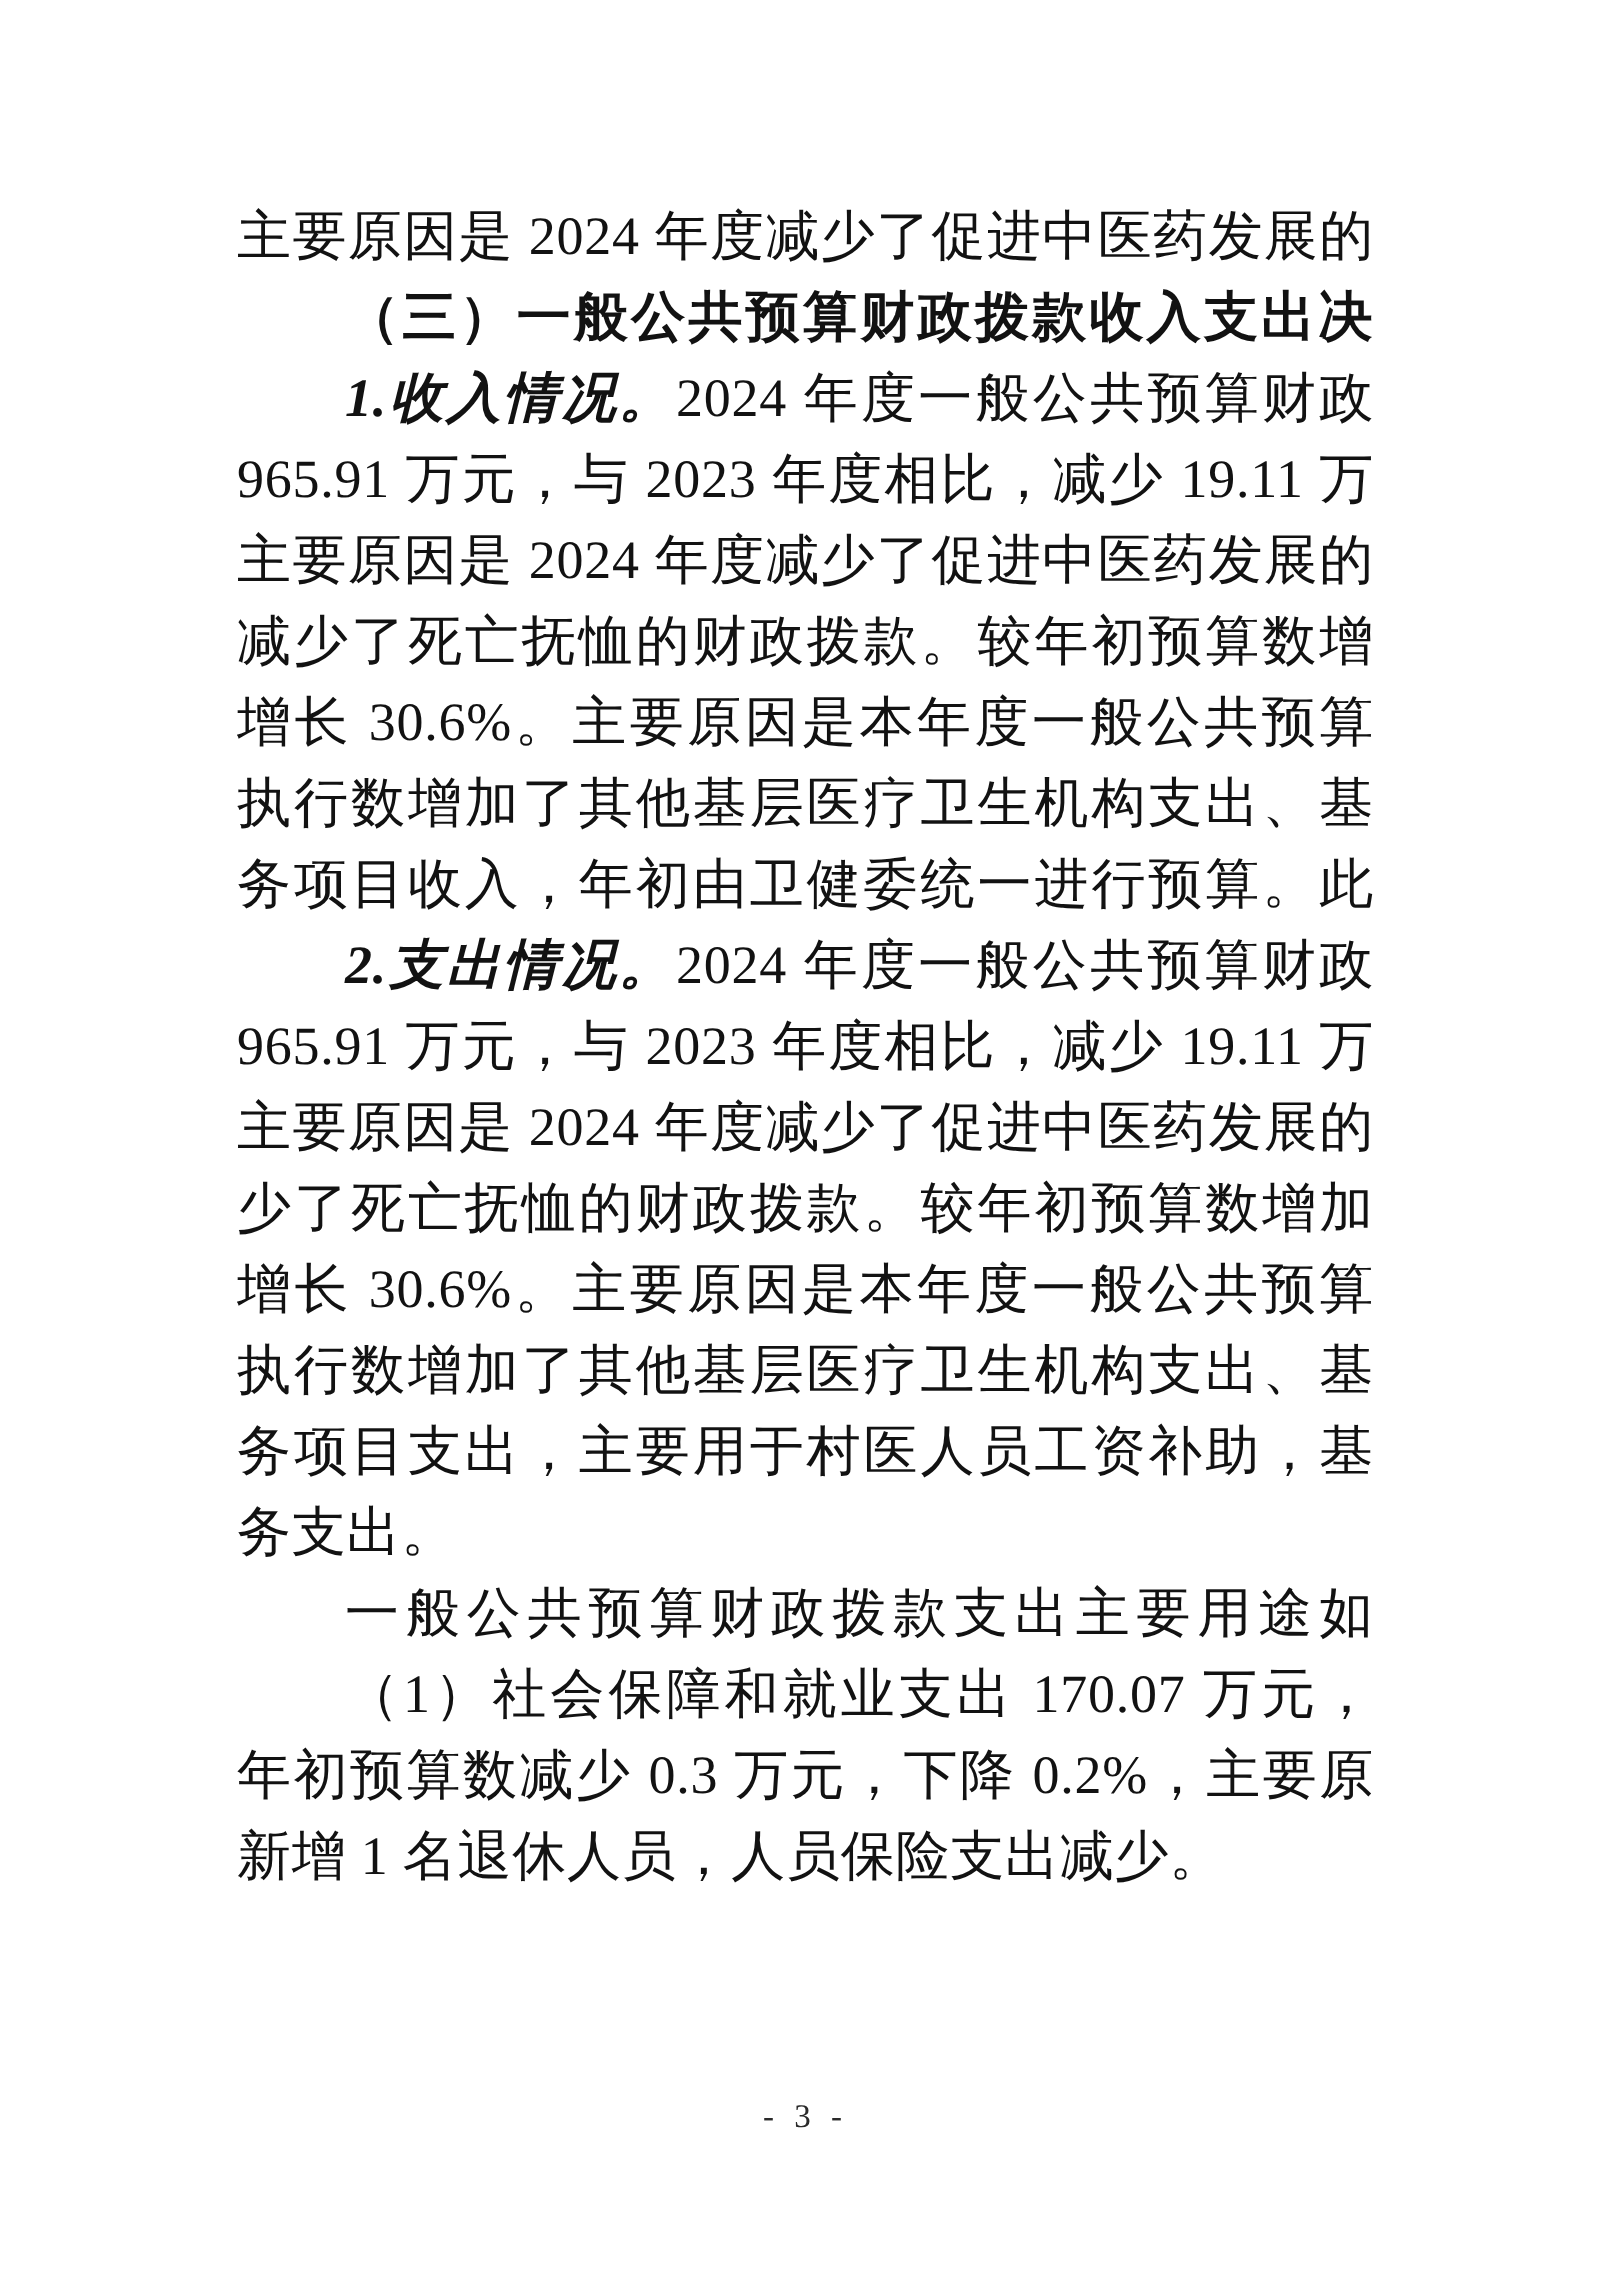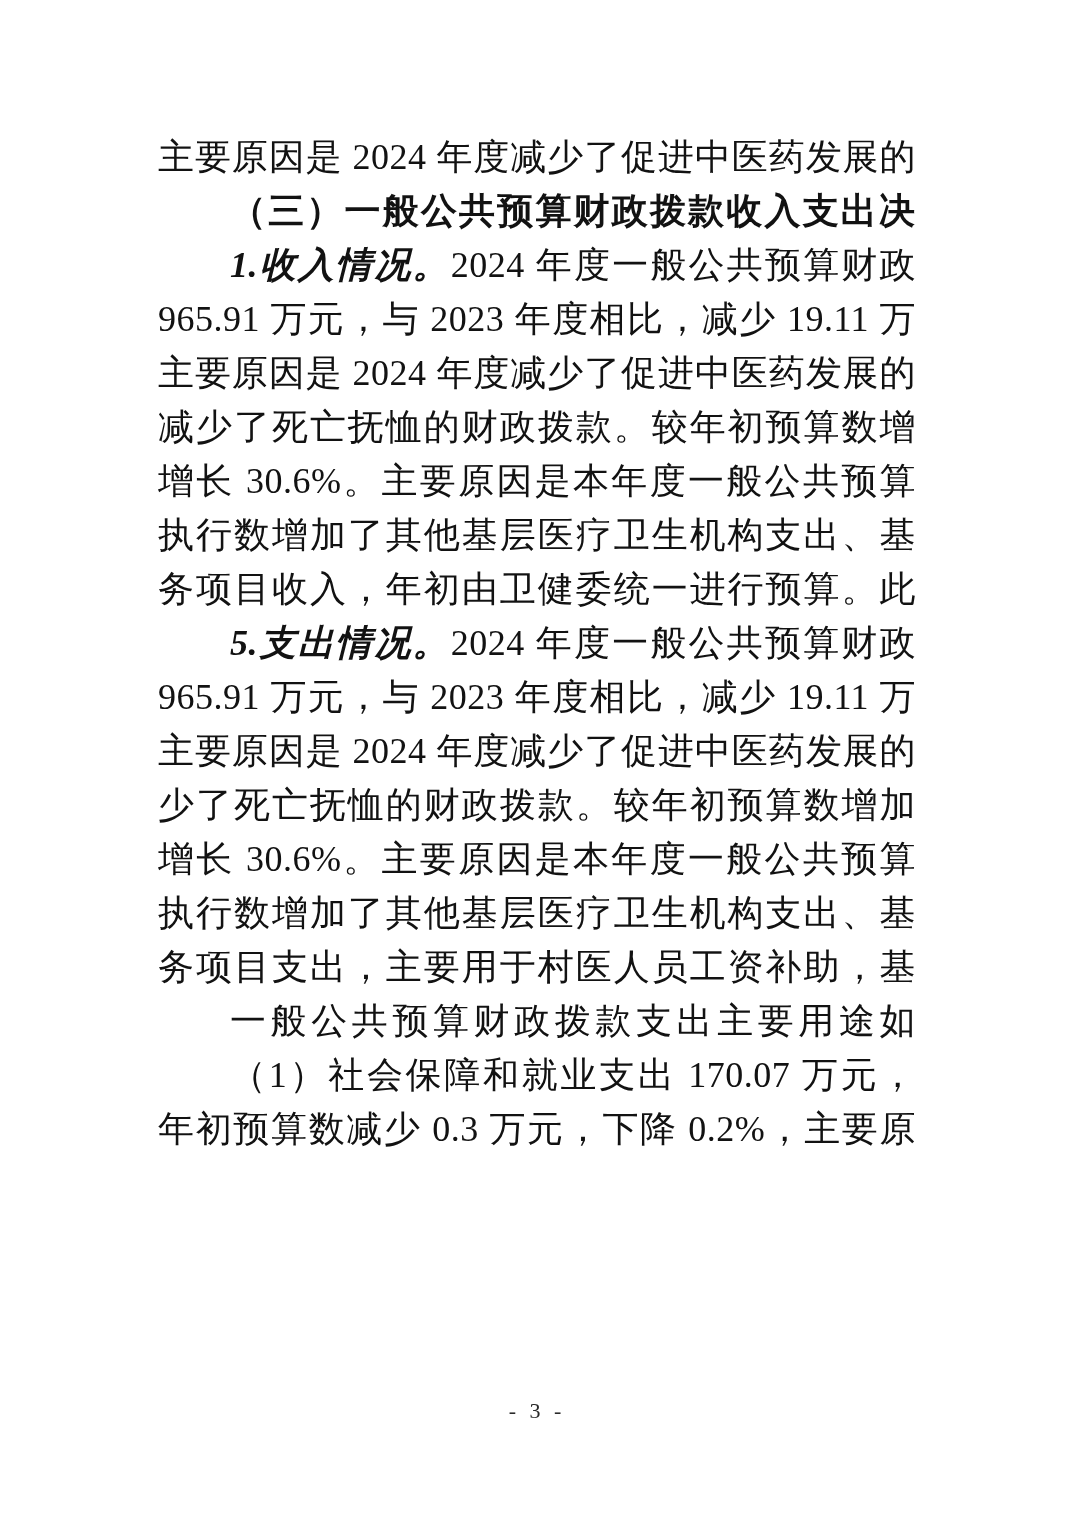--- a/index.html
+++ b/index.html
@@ -50,25 +50,27 @@
   <div class="textblock">
     <div class="line">主要原因是 2024 年度减少了促进中医药发展的财政拨款，</div>
     <div class="line end indent heading">（三）一般公共预算财政拨款收入支出决算情况说明</div>
     <div class="line indent"><span class="b">1.收入情况。</span><span>2024 年度一般公共预算财政拨款收入</span></div>
     <div class="line">965.91 万元，与 2023 年度相比，减少 19.11 万元，下降 1.9%。</div>
     <div class="line">主要原因是 2024 年度减少了促进中医药发展的财政拨款，</div>
     <div class="line">减少了死亡抚恤的财政拨款。较年初预算数增加 226.27 万元，</div>
     <div class="line">增长 30.6%。主要原因是本年度一般公共预算财政拨款收入</div>
     <div class="line">执行数增加了其他基层医疗卫生机构支出、基本公共卫生服</div>
     <div class="line">务项目收入，年初由卫健委统一进行预算。此外，年初财政</div>
-    <div class="line indent"><span class="b">5.支出情况。</span><span>2024 年度一般公共预算财政拨款支出</span></div>
+    <div class="line indent"><span class="b">2.支出情况。</span><span>2024 年度一般公共预算财政拨款支出</span></div>
     <div class="line">965.91 万元，与 2023 年度相比，减少 19.11 万元，下降 1.9%。</div>
     <div class="line">主要原因是 2024 年度减少了促进中医药发展的财政拨款，减</div>
     <div class="line">少了死亡抚恤的财政拨款。较年初预算数增加 226.27 万元，</div>
     <div class="line">增长 30.6%。主要原因是本年度一般公共预算财政拨款支出</div>
     <div class="line">执行数增加了其他基层医疗卫生机构支出、基本公共卫生服</div>
     <div class="line">务项目支出，主要用于村医人员工资补助，基本公共卫生服</div>
+    <div class="line end">务支出。</div>
     <div class="line end indent">一般公共预算财政拨款支出主要用途如下：</div>
     <div class="line indent">（1）社会保障和就业支出 170.07 万元，占 17.6%，较</div>
     <div class="line">年初预算数减少 0.3 万元，下降 0.2%，主要原因是 2024 年</div>
+    <div class="line end">新增 1 名退休人员，人员保险支出减少。</div>
   </div>
   <div class="footer">- 3 -</div>
 </div>
 
 </body></html>

